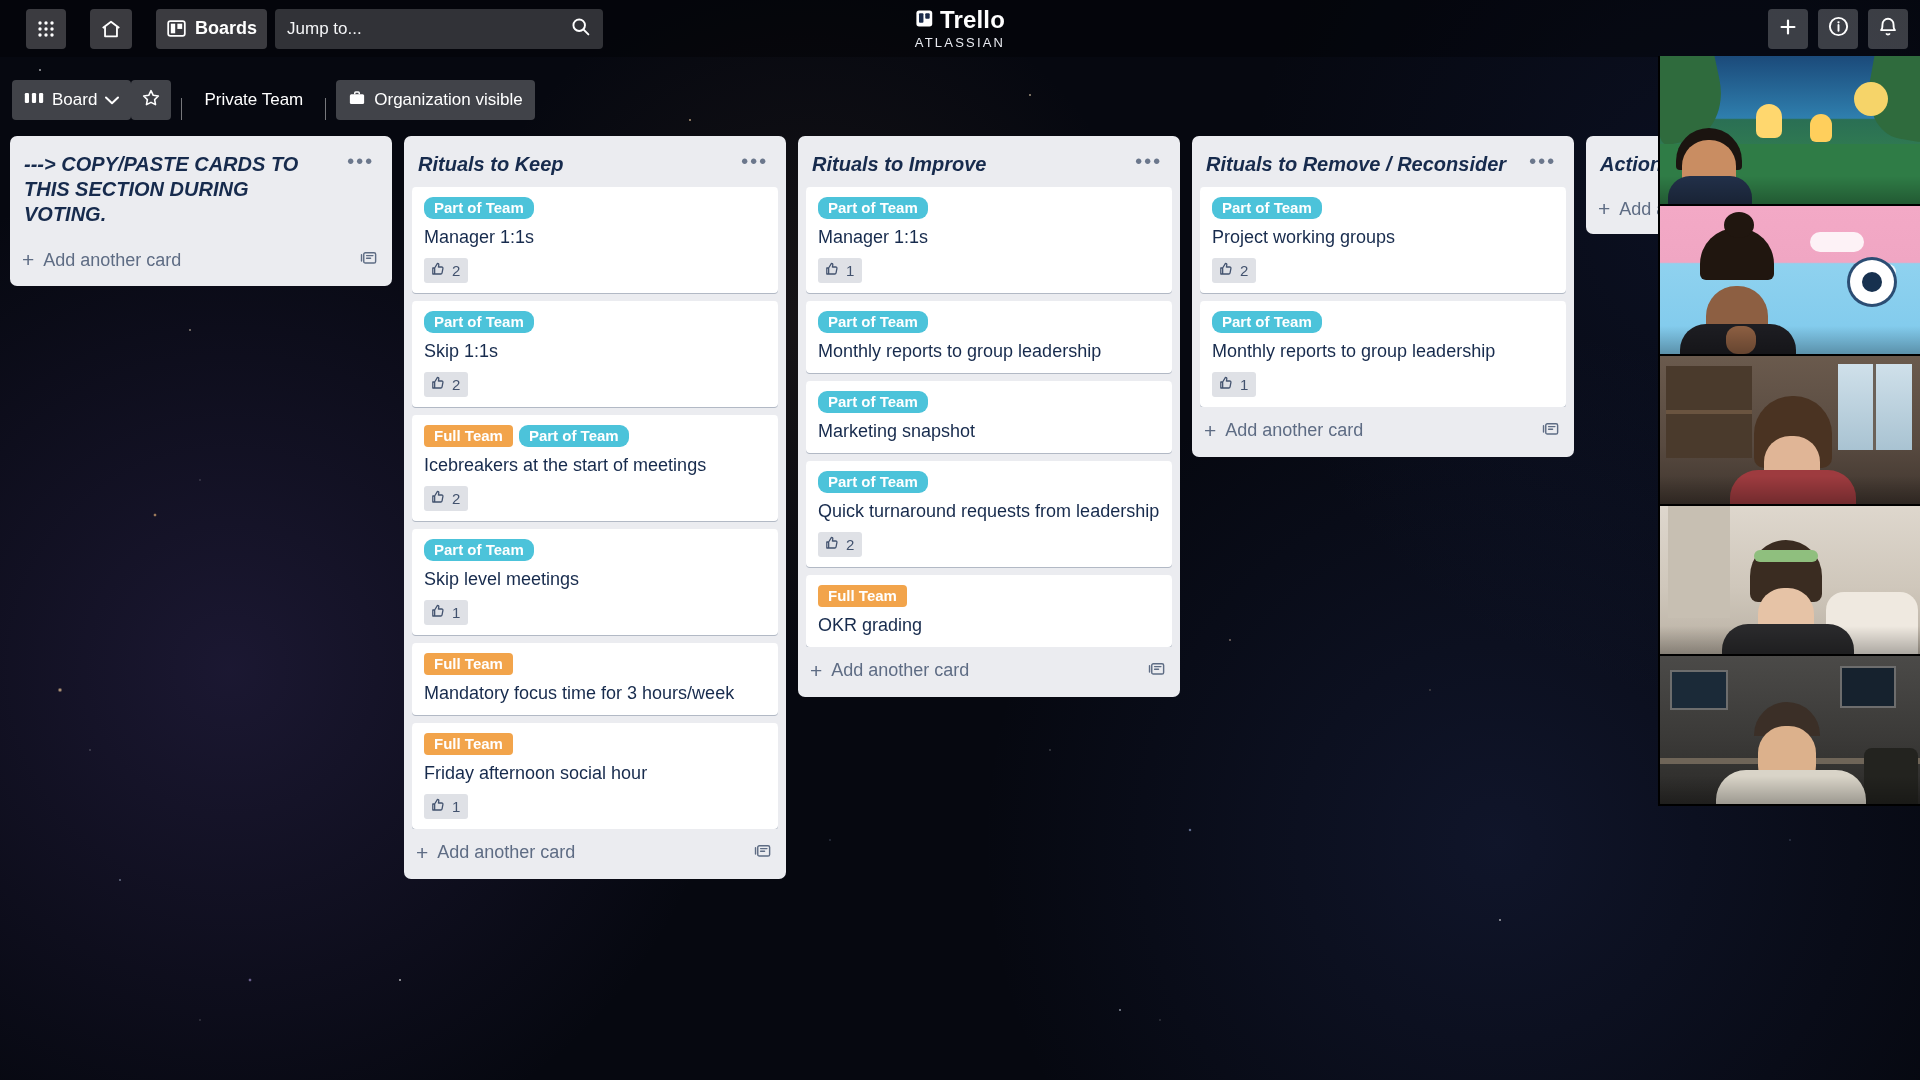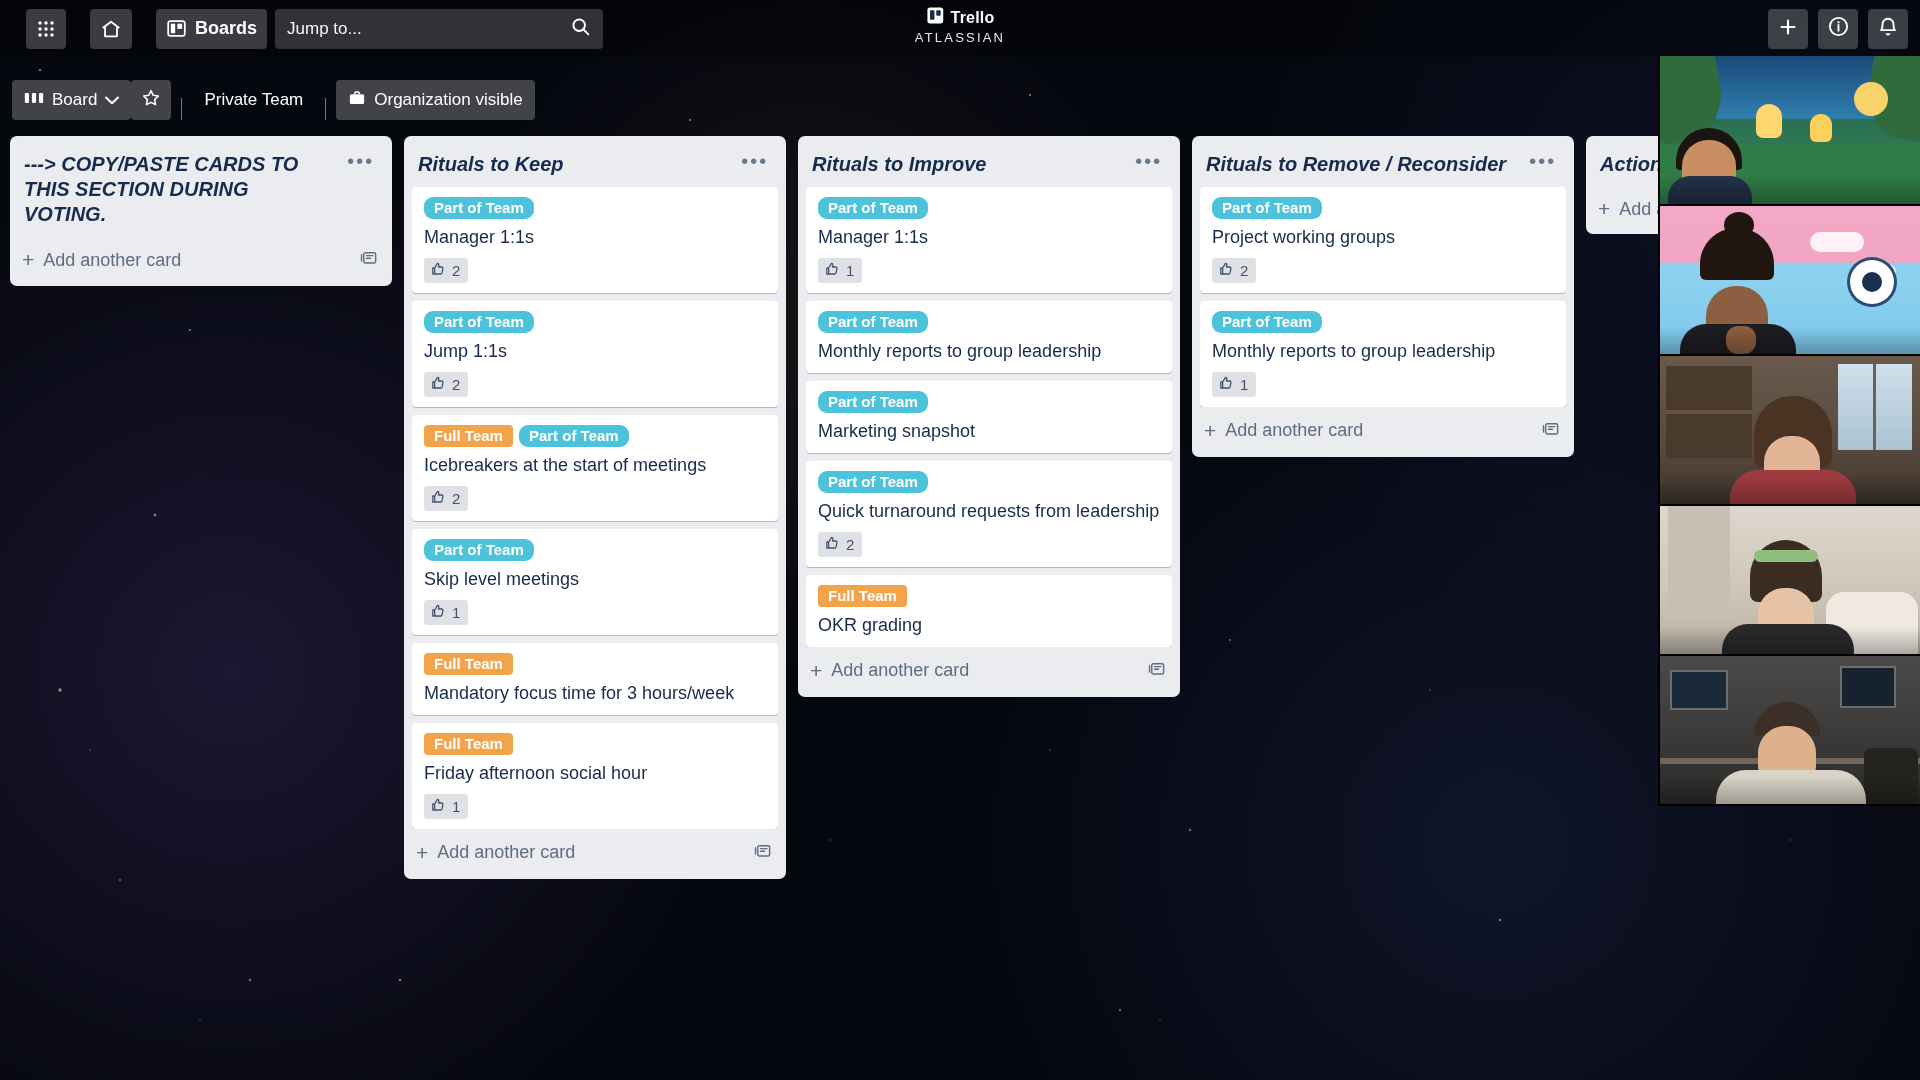--- a/index.html
+++ b/index.html
@@ -107,21 +107,21 @@
     cursor: text;
   }
   #jump-to .ph { color: #f4f5f7; font-size: 17px; font-weight: 400; }
   .logo-wrap {
     position: absolute; left: 50%; top: 6px;
     transform: translateX(-50%);
     display: flex; flex-direction: column; align-items: center;
     color: #fff; pointer-events: none;
   }
   .logo-row { display: flex; align-items: center; gap: 6px; }
-  .logo-text { font-size: 16px; font-weight: 700; letter-spacing: .2px; text-align: center; }
+  .logo-text { font-size: 24px; font-weight: 700; letter-spacing: .2px; text-align: center; }
   .logo-sub { font-size: 13px; letter-spacing: 2.2px; color: #e8eaf0; margin-top: 1px; }
   .topright { position: absolute; right: 12px; top: 0; height: 57px; display: flex; align-items: center; gap: 10px; }
   .tr-btn {
     width: 40px; height: 40px; border-radius: 4px;
     background: rgba(255,255,255,.22);
     display: flex; align-items: center; justify-content: center;
     cursor: pointer;
   }
 
   
@@ -469,21 +469,21 @@
             </span>
             <span>2</span>
           </span>
         </div>
       </div>
 
       <div class="card">
         <div class="labels">
           <span class="label teal">Part of Team</span>
         </div>
-        <div class="card-title">Jump 1:1s</div>
+        <div class="card-title">Skip 1:1s</div>
         <div class="badges">
           <span class="badge">
             <span>
               <svg width="16" height="16" viewBox="0 0 24 24" fill="none" stroke="#42526e" stroke-width="1.9" stroke-linejoin="round">
                 <path d="M7 10.5v9H4.2v-9zM7 10.5l4.2-7c1.4 0 2.2 1 2 2.3l-.6 3.2h5c1.2 0 2 1 1.8 2.1l-1.3 6.6c-.2 1-1 1.8-2 1.8H7"></path>
               </svg>
             </span>
             <span>2</span>
           </span>
         </div>

